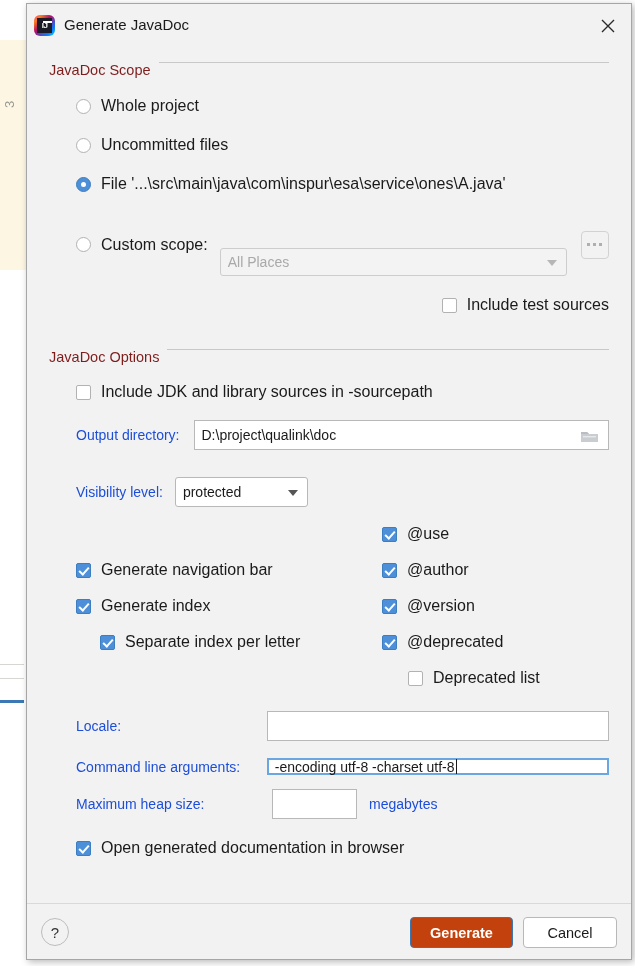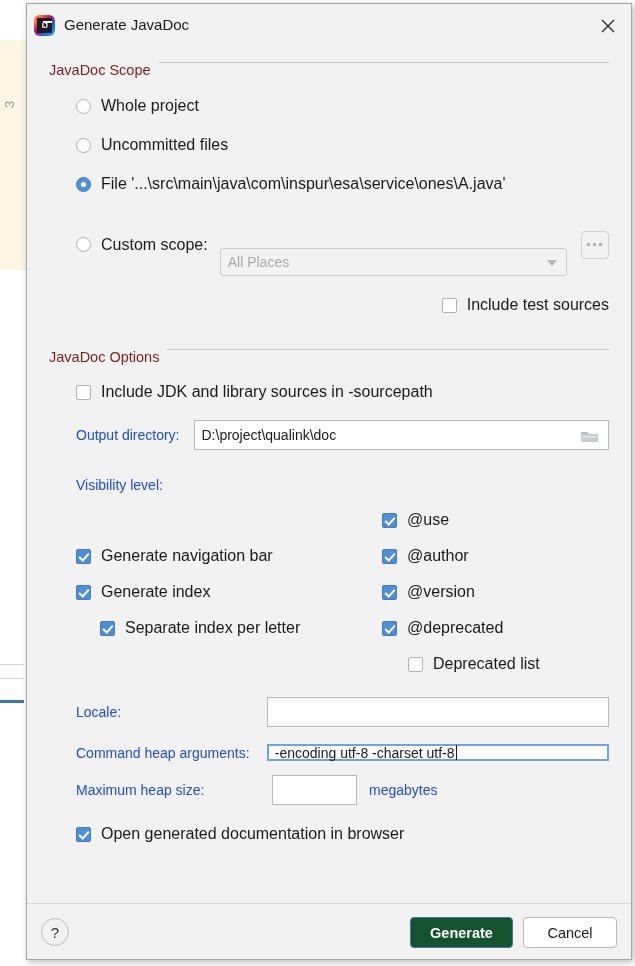--- a/index.html
+++ b/index.html
@@ -185,21 +185,21 @@
   
   .btn {
     box-sizing: border-box;
     height: 31px; border-radius: 4px;
     font-size: 14.5px;
     display: flex; align-items: center; justify-content: center;
     cursor: pointer;
     font-family: "Liberation Sans", sans-serif;
   }
   .btn-primary {
-    background: #14532d; border: 1px solid #3d76ae; color: #fff; font-weight: bold;
+    background: #c2410c; border: 1px solid #3d76ae; color: #fff; font-weight: bold;
     width: 103px;
   }
   .btn-default {
     background: #fff; border: 1px solid #b8b8b8; color: #1a1a1a;
     width: 94px;
   }
   .help-btn {
     width: 26px; height: 26px; border-radius: 50%;
     border: 1px solid #bdbdbd; background: #f2f2f2;
     display: flex; align-items: center; justify-content: center;
@@ -296,20 +296,24 @@
             <path d="M1 3 L7 3 L9 5 L18 5 L18 13 L1 13 Z" fill="#c9ccd1"></path>
             <path d="M1 3 L7 3 L9 5 L1 5 Z" fill="#b9bcc2"></path>
             <rect x="3" y="7" width="13" height="1.4" fill="#ffffff" opacity="0.55"></rect>
           </svg>
         </span>
       </span>
     </div>
 
     <div class="row" style="margin-top:27px;margin-left:27px;">
       <span class="field-label" style="margin-right:12px;">Visibility level:</span>
+      <span class="combo" style="width:133px;height:30px;">
+        <span>protected</span>
+        <span class="arrow"></span>
+      </span>
     </div>
 
     <div style="position:relative;height:155px;margin-top:18px;">
 
       <div class="row" style="position:absolute;left:27px;top:36px;">
         <span class="cbox checked"></span>
         <span class="ctl-label">Generate navigation bar</span>
       </div>
       <div class="row" style="position:absolute;left:27px;top:72px;">
         <span class="cbox checked"></span>
@@ -343,21 +347,21 @@
     </div>
 
     <div class="row" style="margin-top:31px;margin-left:27px;">
       <span class="field-label" style="width:200px;">Locale:</span>
       <span class="textinput" style="width:358px;height:30px;">
         <span></span>
       </span>
     </div>
 
     <div class="row" style="margin-top:17px;margin-left:27px;">
-      <span class="field-label" style="width:200px;">Command heap arguments:</span>
+      <span class="field-label" style="width:200px;">Command line arguments:</span>
       <span class="textinput focused" style="width:358px;height:17px;">
         <span>-encoding utf-8 -charset utf-8</span>
           <span class="caret"></span>
       </span>
     </div>
 
     <div class="row" style="margin-top:14px;margin-left:27px;">
       <span class="field-label" style="width:196px;">Maximum heap size:</span>
       <span class="textinput" style="width:85px;height:30px;">
         <span></span>

